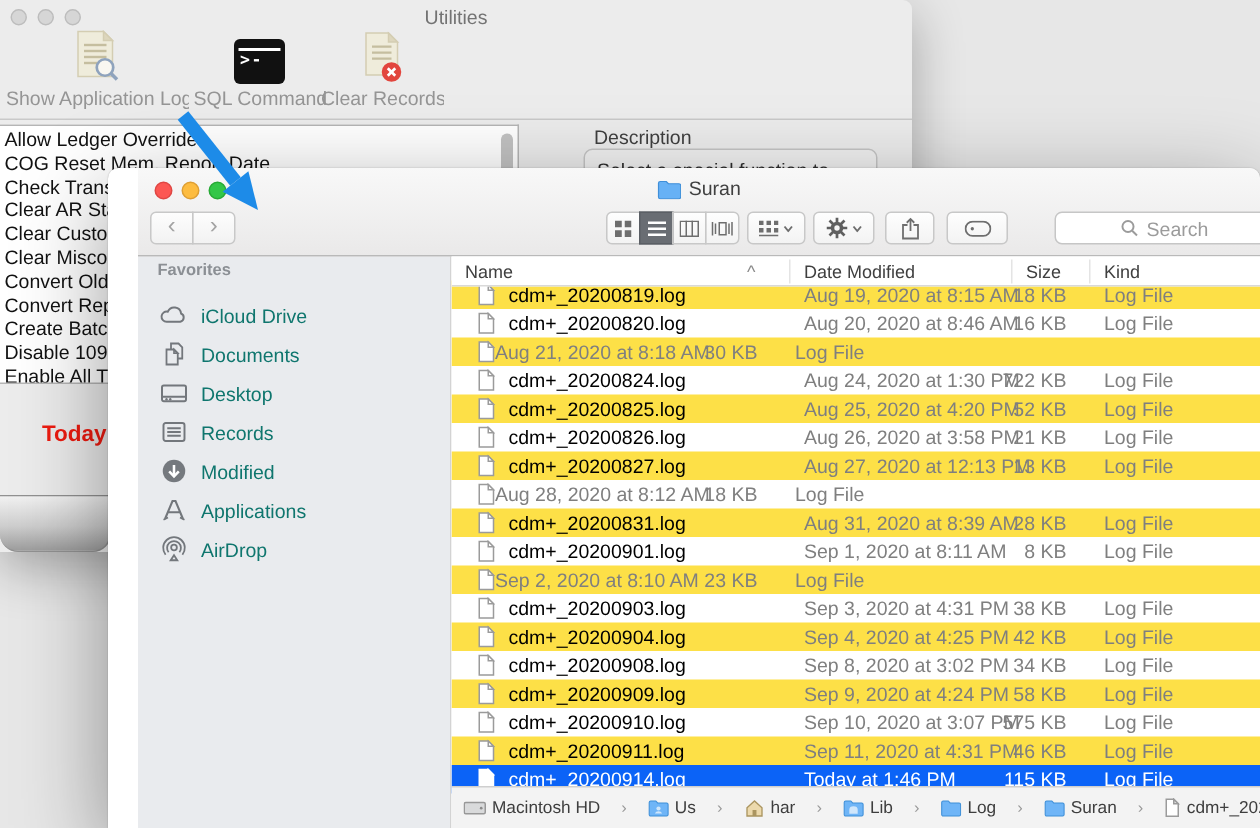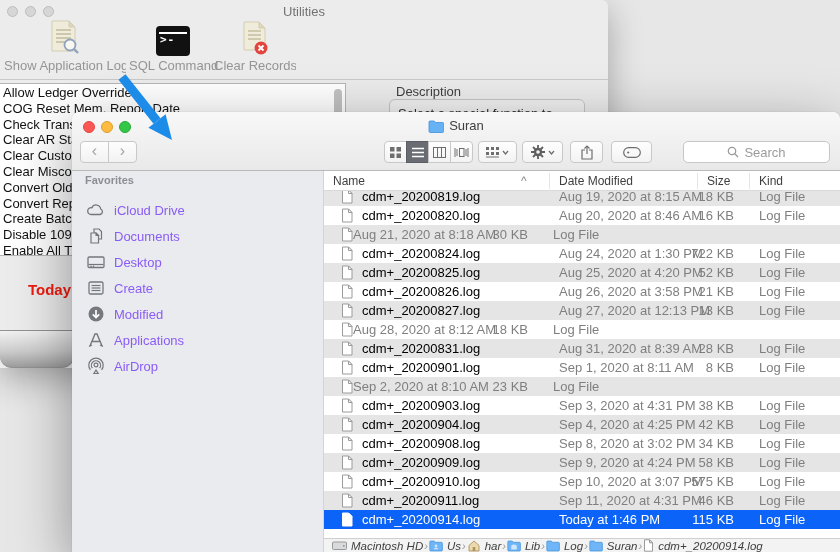--- a/index.html
+++ b/index.html
@@ -39,21 +39,21 @@
     background:#f1f1f1; border:1px solid #c5c5c5; border-radius:6px;
     padding:6px 8px; font-size:13px; color:#2e2e2e; }
   .only-text { position:absolute; left:28px; top:281px; font-size:15px; font-weight:bold; color:#ee1b10; }
   .gray-band { position:absolute; left:0; top:330px; width:74px; height:38px;
     background:linear-gradient(#f1f1f1, #cdcdcd 55%, #9d9d9d);
     border:1px solid #919191; border-left:none; border-radius:0 0 12px 12px; }
 
   
   .f-win { position:absolute; left:72px; top:112px; width:768px; height:440px;
     border-radius:7px 7px 0 0; background:#fff; z-index:10; overflow:hidden;
-    box-shadow: 0 18px 60px rgba(0,0,0,.40), 0 0 1px rgba(0,0,0,.3); }
+    box-shadow: 0 18px 60px rgba(0,0,0,.40), 0 0 1px rgba(0,0,0,.3); padding-left: 20px; }
   .f-chrome { position:relative; height:59px;
     background:linear-gradient(#f8f8f8, #eae9e9); border-bottom:1px solid #b9b9b9; }
   .f-light { position:absolute; top:9px; width:12px; height:12px; border-radius:50%; }
   .f-light.red    { background:#fc5753; border:1px solid #df4744; }
   .f-light.yellow { background:#fdbc40; border:1px solid #de9f34; }
   .f-light.green  { background:#33c748; border:1px solid #27aa35; }
   .f-title { position:absolute; left:0; right:0; top:6px; text-align:center;
     font-size:13px; color:#404040; font-weight:500; }
   .f-title svg { vertical-align:-3px; margin-right:5px; }
 
@@ -71,49 +71,49 @@
     border:1px solid #c8c8c8; margin-left:-1px; display:flex; align-items:center; justify-content:center; }
   .segbtn:first-child { border-radius:4px 0 0 4px; margin-left:0; }
   .segbtn:last-child  { border-radius:0 4px 4px 0; }
   .segbtn.sel { background:#696d73; border-color:#5b5f65; }
   .search { position:absolute; left:611px; top:29px; width:147px; height:22px;
     background:#fff; border:1px solid #c6c6c6; border-radius:5px;
     display:flex; align-items:center; justify-content:center; gap:5px;
     font-size:13px; color:#9b9b9b; }
 
   .f-body { display:flex; height:381px; }
-  .sidebar { width:252px; background:#e9ebee; border-right:1px solid #d3d3d3;
+  .sidebar { width:209px; background:#e9ebee; border-right:1px solid #d3d3d3;
     padding-top:3px; overflow:hidden; }
   .sb-header { padding-left:13px; height:17px; font-size:11px; font-weight:bold; color:#8b8f94; }
   .sb-items { margin-top:6px; }
   .sb-item { height:26px; display:flex; align-items:center; padding-left:14px; gap:8px;
-    font-size:13px; color:#8b5cf6; white-space:nowrap; }
+    font-size:13px; color:#0f766e; white-space:nowrap; }
   .sb-item svg { flex:0 0 auto; }
 
   .list { flex:1; position:relative; background:#fff; font-size:13px; overflow:hidden; }
   .l-header { position:absolute; left:0; right:0; top:0; height:20px; background:#fff;
     border-bottom:1px solid #d9d9d9; z-index:3; font-size:12px; color:#3f3f3f; }
   .l-header .h { position:absolute; top:3px; }
   .l-div { position:absolute; top:2px; width:1px; height:16px; background:#e4e4e4; }
   .rows { position:absolute; top:16px; left:0; right:0; z-index:1; }
   .row { height:19px; display:flex; align-items:center; white-space:nowrap; }
-  .row.stripe { background:#e5e5e5; }
+  .row.stripe { background:#fde047; }
   .row.selected { background:#0b63f7; }
   .c-icon { margin-left:17px; width:12px; display:flex; }
   .c-name { margin-left:9px; width:197px; color:#000; overflow:hidden; }
   .c-date { width:123px; color:#7f7f7f; }
   .c-size { width:52px; color:#7f7f7f; text-align:right; }
   .c-kind { margin-left:25px; color:#7f7f7f; }
   .row.selected .c-name, .row.selected .c-date,
   .row.selected .c-size, .row.selected .c-kind { color:#fff; }
   .row.selected .pg { fill:#fff; stroke:#fff; }
   .pg { fill:#fff; stroke:#9b9b9b; }
-  .pathbar { position:absolute; left:0; right:0; bottom:0; height:14px; background:#f3f3f3;
-    border-top:1px solid #cfcfcf; display:flex; align-items:center; padding-left:8px; gap:0;
-    font-size:11.5px; color:#3e3e3e; z-index:4; white-space:nowrap; overflow:hidden;font-style:italic; }
+  .pathbar { position:absolute; left:0; right:0; bottom:0; height:28px; background:#f3f3f3;
+    border-top:1px solid #cfcfcf; display:flex; align-items:center; padding-left:8px; gap:13px;
+    font-size:11.5px; color:#3e3e3e; z-index:4; white-space:nowrap; overflow:hidden; }
   .p-sep { color:#999; font-size:11px; padding:0 1px; }
   .p-item { display:flex; align-items:center; gap:4px; }
 
   .anno { position:absolute; left:0; top:0; z-index:60; pointer-events:none; }
 </style>
 </head>
 <body>
 
 <div class="stage">
 
@@ -324,21 +324,21 @@
             </svg>
             <span>Desktop</span>
           </div>
           <div class="sb-item">
             <svg width="20" height="18" viewBox="0 0 20 18">
               <rect x="3" y="3" width="14" height="12" rx="1.5" fill="none" stroke="#73777c" stroke-width="1.3"></rect>
               <line x1="5.5" y1="6.5" x2="14.5" y2="6.5" stroke="#73777c" stroke-width="1.2"></line>
               <line x1="5.5" y1="9" x2="14.5" y2="9" stroke="#73777c" stroke-width="1.2"></line>
               <line x1="5.5" y1="11.5" x2="14.5" y2="11.5" stroke="#73777c" stroke-width="1.2"></line>
             </svg>
-            <span>Create</span>
+            <span>Records</span>
           </div>
           <div class="sb-item">
             <svg width="20" height="18" viewBox="0 0 20 18">
               <circle cx="10" cy="9" r="7.5" fill="#75797e"></circle>
               <line x1="10" y1="5" x2="10" y2="12" stroke="#fff" stroke-width="1.7"></line>
               <polyline points="6.8,9.3 10,12.6 13.2,9.3" fill="none" stroke="#fff" stroke-width="1.7"></polyline>
             </svg>
             <span>Modified</span>
           </div>
           <div class="sb-item">

